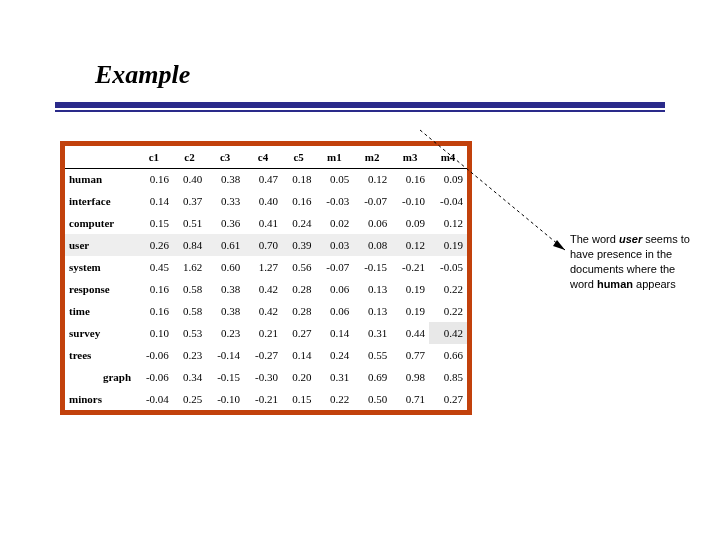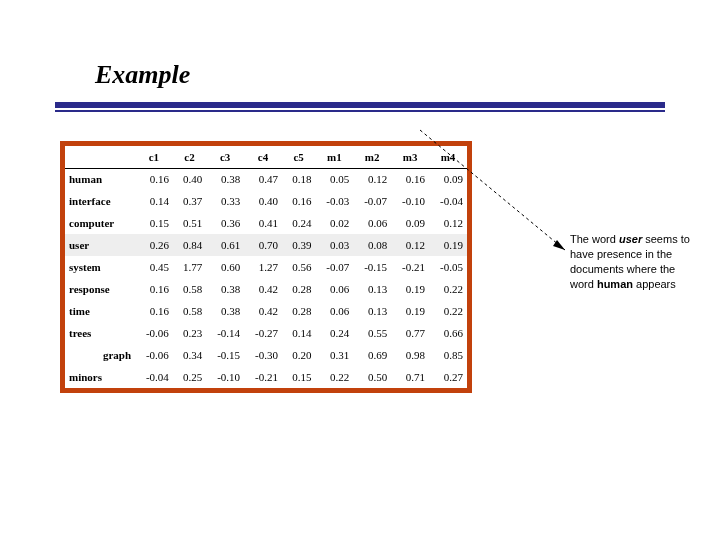--- a/index.html
+++ b/index.html
@@ -161,21 +161,21 @@
           <td class="cell-hl">0.70</td>
           <td class="cell-hl">0.39</td>
           <td class="cell-hl">0.03</td>
           <td class="cell-hl">0.08</td>
           <td class="cell-hl">0.12</td>
           <td class="cell-hl">0.19</td>
         </tr>
         <tr>
           <td style="font-weight: bold; text-align: left;">system</td>
           <td>0.45</td>
-          <td>1.77</td>
+          <td>1.62</td>
           <td>0.60</td>
           <td>1.27</td>
           <td>0.56</td>
           <td>-0.07</td>
           <td>-0.15</td>
           <td>-0.21</td>
           <td>-0.05</td>
         </tr>
         <tr>
           <td style="font-weight: bold; text-align: left;">response</td>
@@ -193,20 +193,32 @@
           <td style="font-weight: bold; text-align: left;">time</td>
           <td>0.16</td>
           <td>0.58</td>
           <td>0.38</td>
           <td>0.42</td>
           <td>0.28</td>
           <td>0.06</td>
           <td>0.13</td>
           <td>0.19</td>
           <td>0.22</td>
+        </tr>
+        <tr>
+          <td style="font-weight: bold; text-align: left;">survey</td>
+          <td>0.10</td>
+          <td>0.53</td>
+          <td>0.23</td>
+          <td>0.21</td>
+          <td>0.27</td>
+          <td>0.14</td>
+          <td>0.31</td>
+          <td>0.44</td>
+          <td class="cell-hl">0.42</td>
         </tr>
         <tr>
           <td style="font-weight: bold; text-align: left;">trees</td>
           <td>-0.06</td>
           <td>0.23</td>
           <td>-0.14</td>
           <td>-0.27</td>
           <td>0.14</td>
           <td>0.24</td>
           <td>0.55</td>

